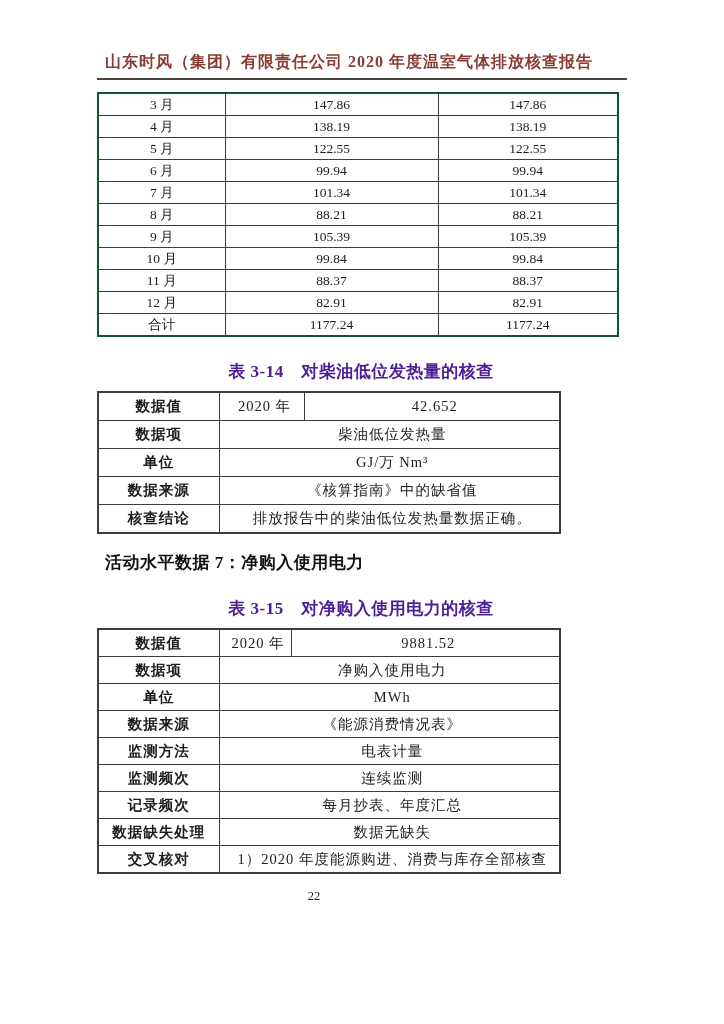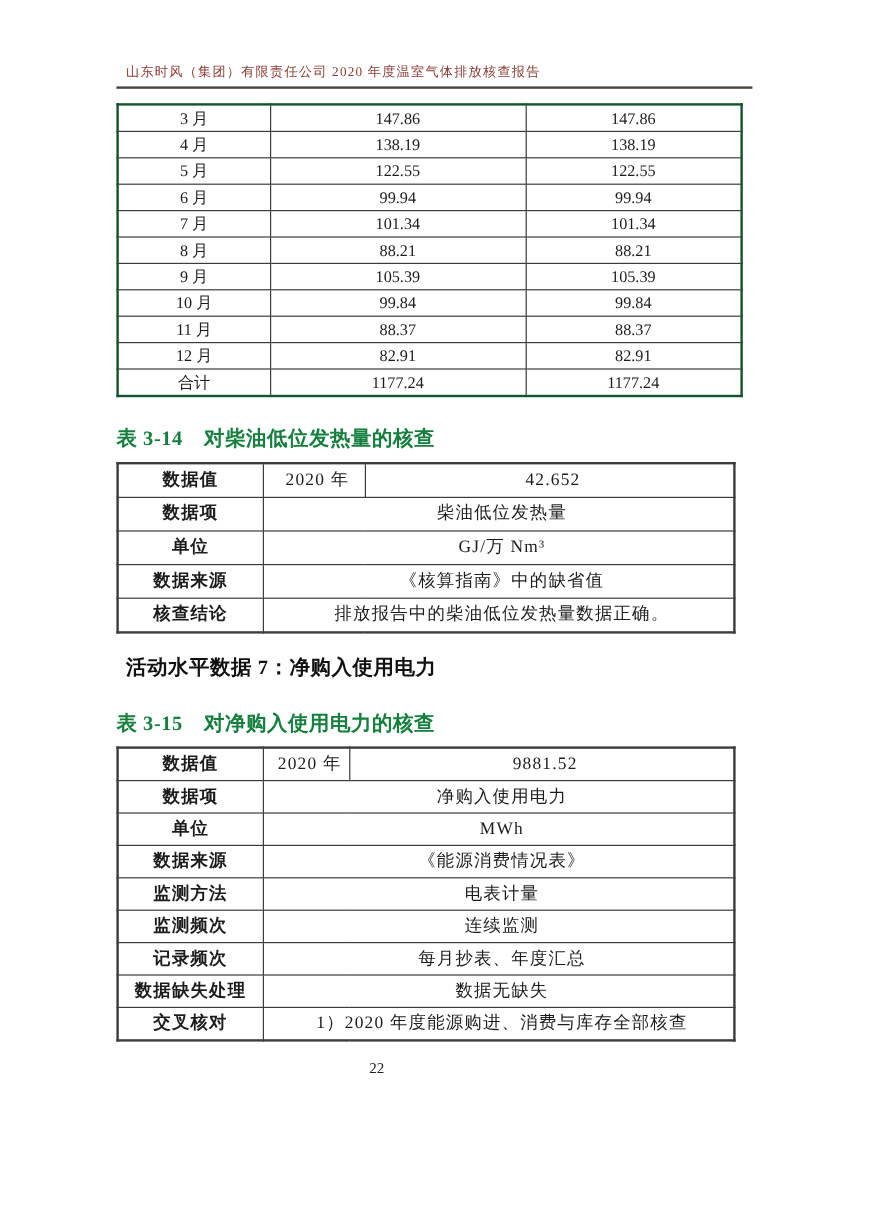--- a/index.html
+++ b/index.html
@@ -11,24 +11,24 @@
     overflow: hidden;
   }
   .page { position: relative; width: 724px; height: 1024px; background: #ffffff; }
 
   
   .doc-header {
     margin: 52px 97px 0 97px;
     width: 530px;
     padding: 0 0 5px 8px;
     border-bottom: 2px solid #4a4440;
-    font-size: 11px;
+    font-size: 16px;
     letter-spacing: 1px;
     color: #8a3b33;
-    font-weight: 400;
+    font-weight: 700;
   }
 
   
   table { border-collapse: collapse; table-layout: fixed; }
   td { border: 1px solid #3c3c3c; overflow: hidden; }
 
   
   .monthly-table {
     margin: 12px 0 0 97px;
     width: 520px;
@@ -47,30 +47,31 @@
     font-weight: bold;
     color: #111111;
     letter-spacing: 0.5px;
   }
 
   
   .table-caption {
     margin-top: 23px;
     margin-left: 97px;
     width: 528px;
+    text-align: center;
     font-size: 17px;
     font-weight: bold;
-    color: #15803d;
+    color: #4c1d95;
     letter-spacing: 0.5px;
   }
 
   
   .kv-table {
     margin: 8px 0 0 97px;
-    width: 516px;
+    width: 464px;
     border: 2px solid #3c3c3c;
     font-size: 14.5px;
   }
   .kv-table td { padding: 0 4px; }
   .kv-table .lbl {
     width: 121px;
     text-align: center;
     font-weight: bold;
     letter-spacing: 1px;
   }

